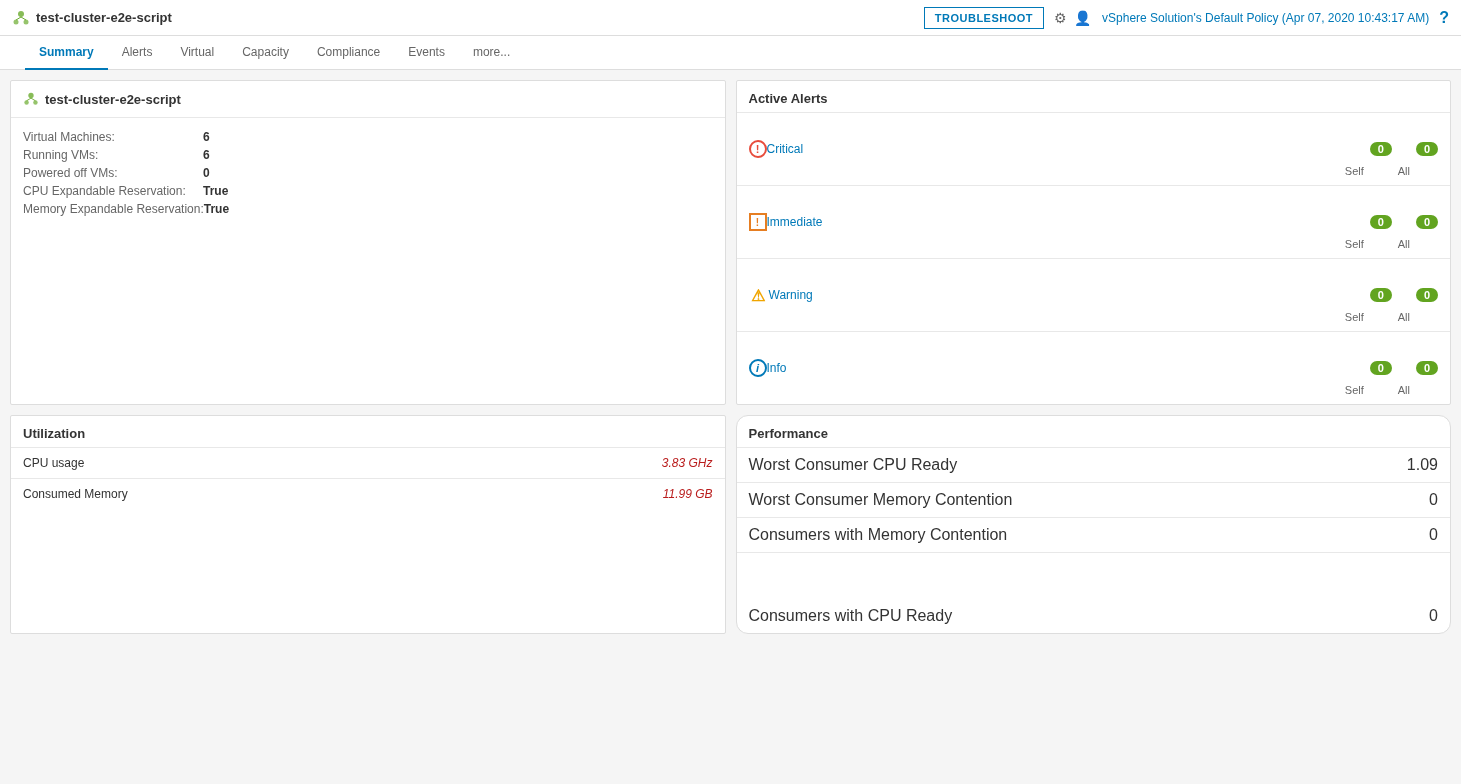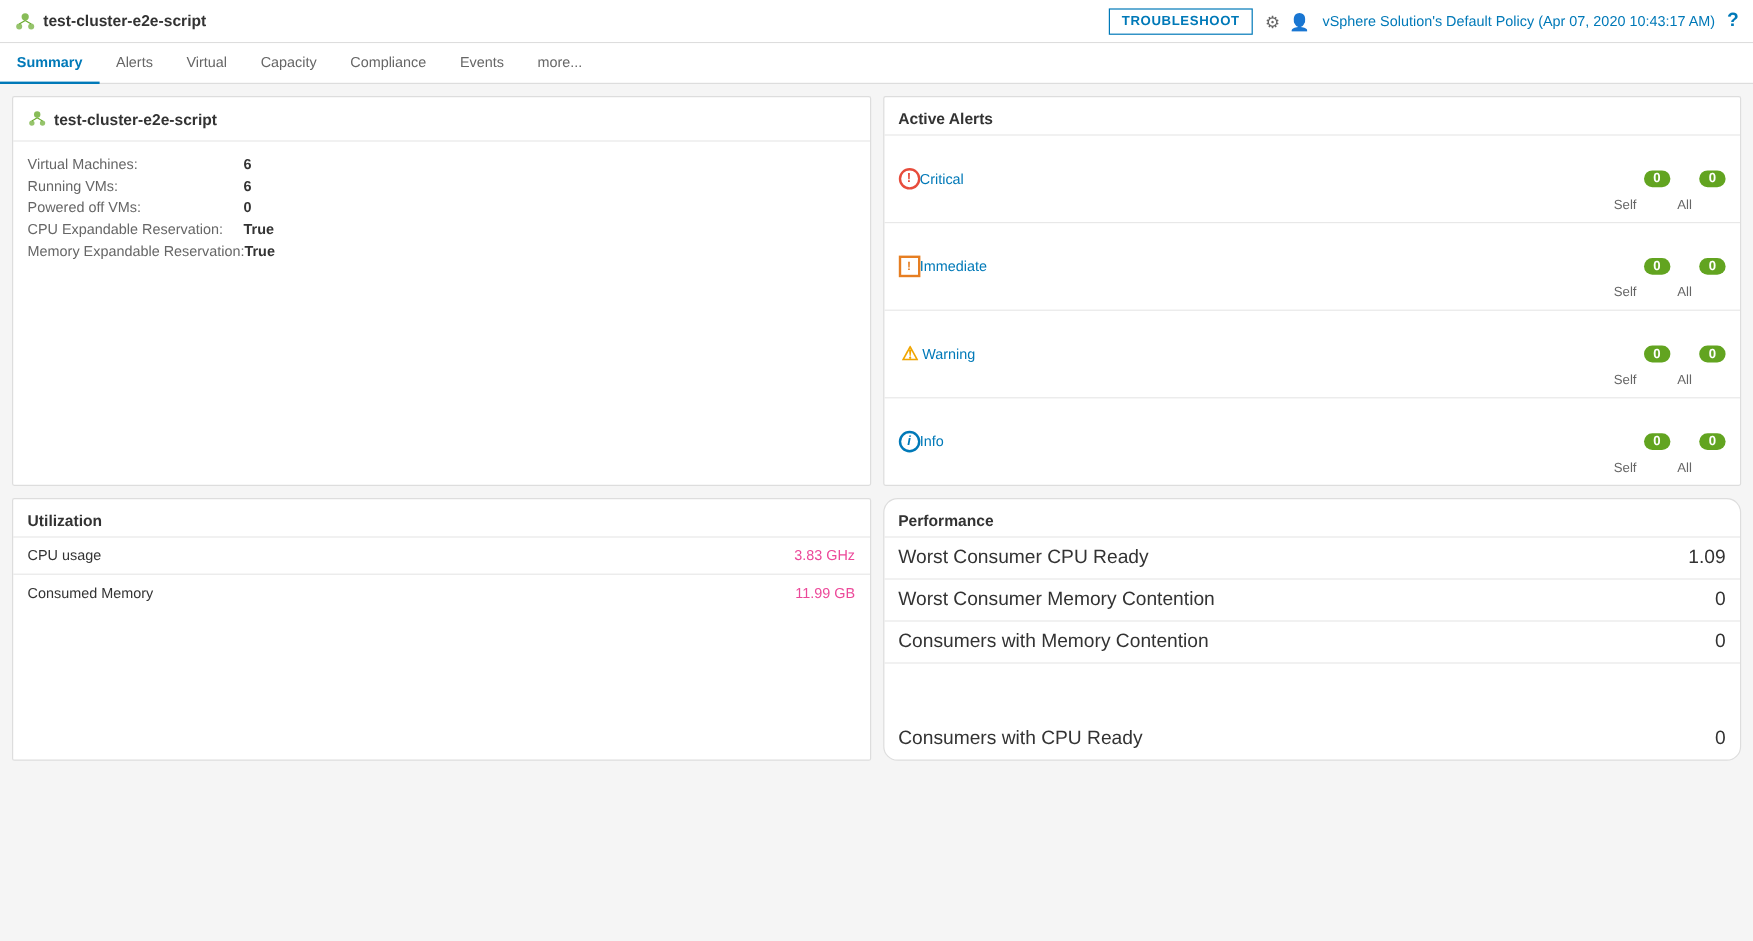--- a/index.html
+++ b/index.html
@@ -66,21 +66,21 @@
       font-weight: bold;
       cursor: pointer;
     }
 
     
     .nav-tabs {
       display: flex;
       align-items: center;
       background: #fff;
       border-bottom: 1px solid #ddd;
-      padding: 0 0;
+      padding: 0 25px;
       height: 34px;
       gap: 0;
     }
     .nav-tab {
       padding: 8px 14px;
       font-size: 12px;
       color: #666;
       cursor: pointer;
       border-bottom: 2px solid transparent;
       height: 34px;
@@ -201,21 +201,22 @@
       border-bottom: 1px solid #e8e8e8;
       font-size: 12px;
     }
     .util-row:last-child {
       border-bottom: none;
     }
     .util-name {
       color: #333;
     }
     .util-value {
-      color: #ec4899;
+      color: #b91c1c;
+      font-style: italic;
     }
 
     
     .performance-card {
       grid-column: 2;
       border-radius: 12px;
     }
     .perf-row {
       display: flex;
       align-items: center;

